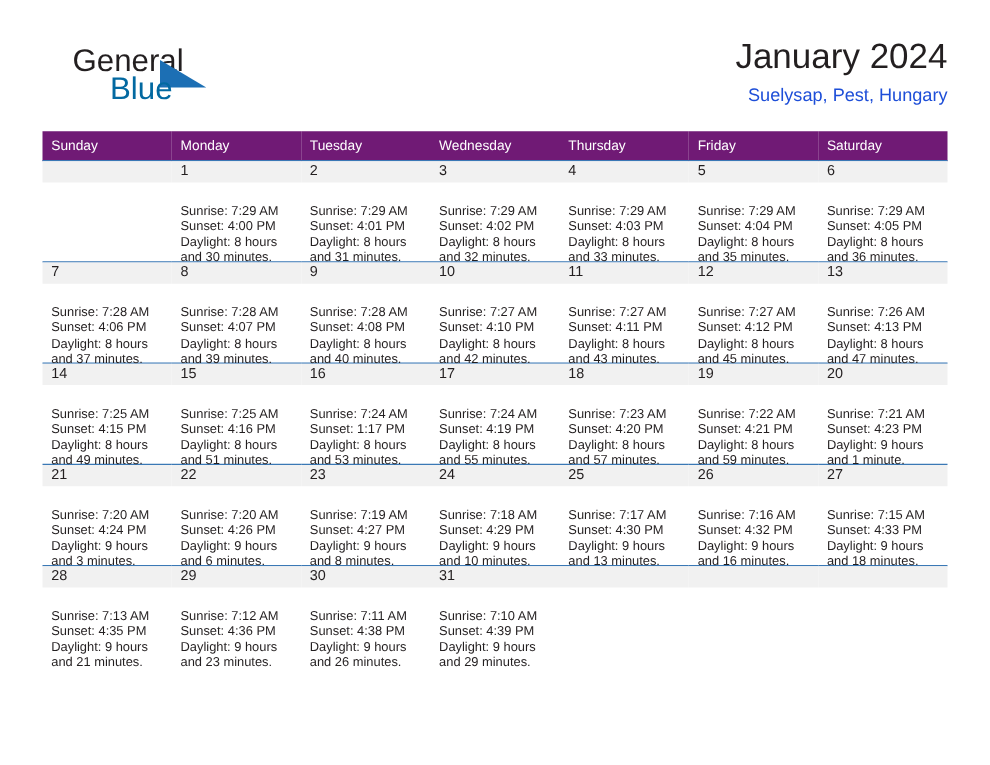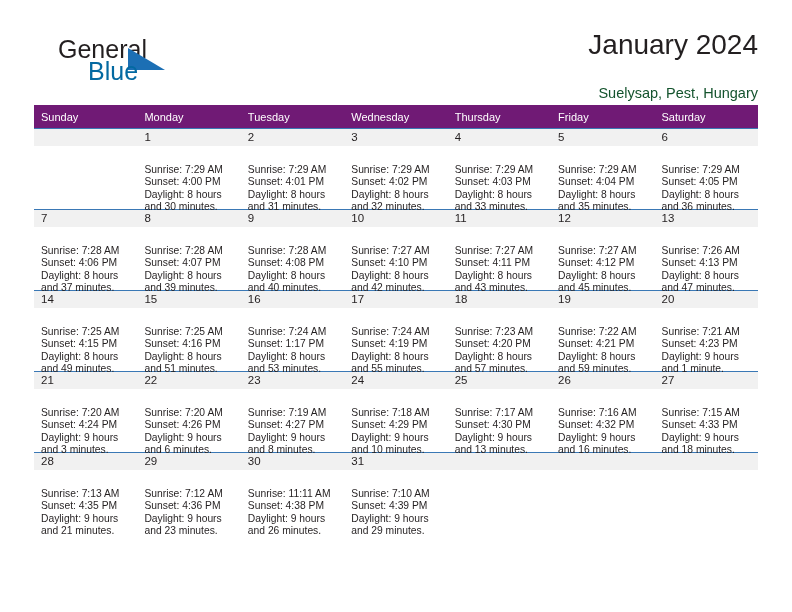--- a/index.html
+++ b/index.html
@@ -74,23 +74,23 @@
   }
   .month-title {
     font-size: 28px;
     font-weight: normal;
     color: #231f20;
     line-height: 34px;
     white-space: nowrap;
   }
   .location-title {
     font-size: 14.5px;
-    color: #14532d;
+    color: #1d4ed8;
     line-height: 22px;
-    margin-top: 20px;
+    margin-top: 4px;
     white-space: nowrap;
   }
 
   
   .calendar {
     position: absolute;
     left: 34px;
     top: 105px;
     width: 724px;
     border-collapse: collapse;
@@ -479,21 +479,21 @@
                 <div>Sunrise: 7:12 AM</div>
                 <div>Sunset: 4:36 PM</div>
                 <div class="daylight-line">Daylight: 9 hours and 23 minutes.</div>
               </div>
             </div>
           </td>
           <td>
             <div class="cell-inner">
               <div class="daynum-band">30</div>
               <div class="events">
-                <div>Sunrise: 11:11 AM</div>
+                <div>Sunrise: 7:11 AM</div>
                 <div>Sunset: 4:38 PM</div>
                 <div class="daylight-line">Daylight: 9 hours and 26 minutes.</div>
               </div>
             </div>
           </td>
           <td>
             <div class="cell-inner">
               <div class="daynum-band">31</div>
               <div class="events">
                 <div>Sunrise: 7:10 AM</div>

